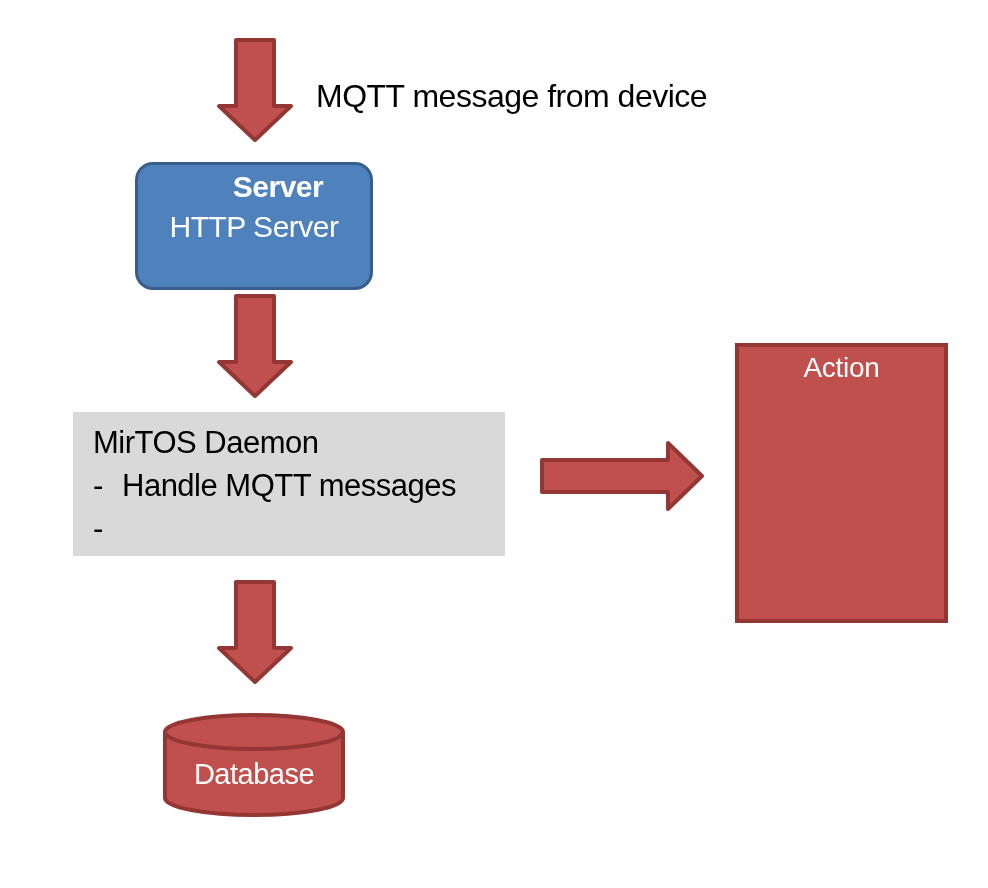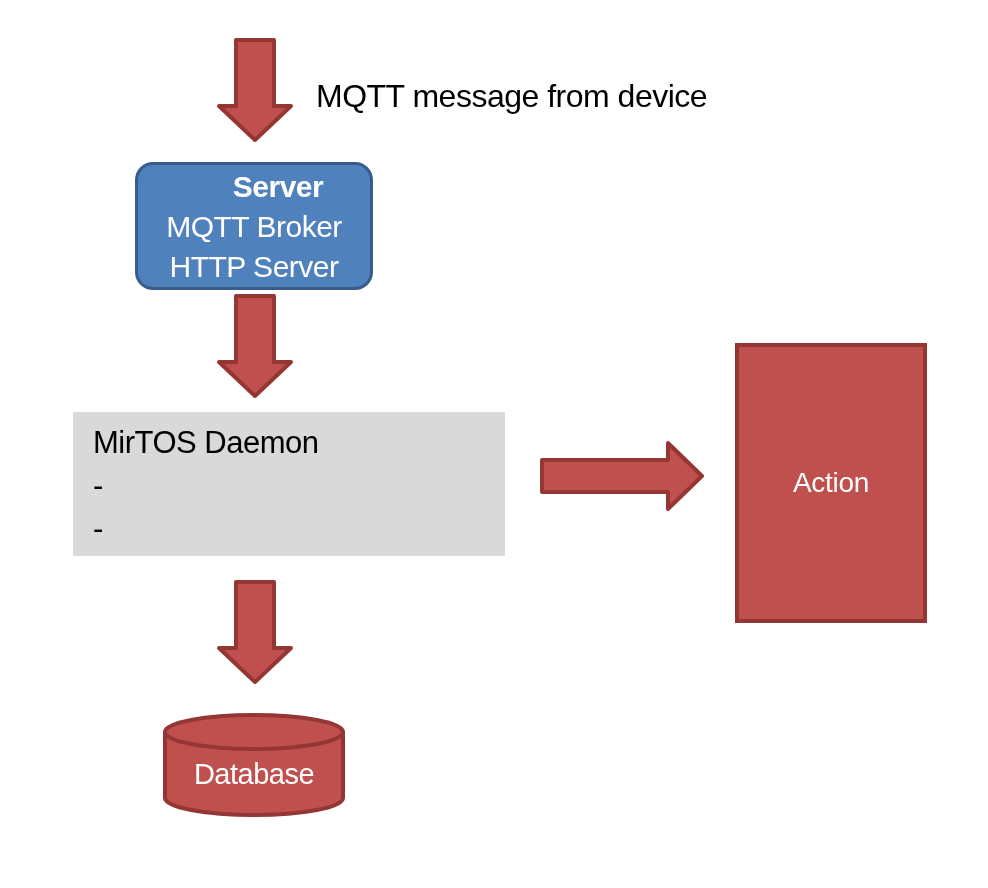--- a/index.html
+++ b/index.html
@@ -58,27 +58,27 @@
     letter-spacing: -0.5px;
     padding-top: 9px;
   }
   .daemon-title { padding-left: 20px; }
   .bullet { display: flex; }
   .bullet .marker { display: inline-block; padding-left: 20px; width: 29px; flex: none; }
   .bullet .btext { white-space: nowrap; }
 
   .action-box {
     left: 707px; top: 343px;
-    width: 192px; height: 280px;
+    width: 213px; height: 280px;
     box-sizing: border-box;
     background: var(--flow-red, #c0504d);
     border: 4px solid var(--flow-red-border, #943634);
     color: var(--text-white, #fff);
     display: flex;
-    flex-direction: column;
+    flex-direction: row;
     justify-content: center;
     text-align: center;
     font-size: 28px;
     line-height: 42px;
     letter-spacing: -0.3px;
   }
 
   .database-wrap { left: 133px; top: 711px; width: 186px; height: 108px; }
   .database-label {
     position: absolute;
@@ -96,32 +96,32 @@
 <div class="canvas">
 
   <svg class="abs" style="left:189px; top:38px;" width="76" height="104" viewBox="0 0 76 104" aria-hidden="true">
     <polygon class="flow-shape" points="19,2 57,2 57,68 74,68 38,102 2,68 19,68"></polygon>
   </svg>
 
   <div class="abs top-label">MQTT message from device</div>
 
   <div class="abs server-box">
     <div class="title">Server</div>
-    <div>MQTT Broker</div>
     <div>HTTP Server</div>
   </div>
 
   <svg class="abs" style="left:189px; top:294px;" width="76" height="104" viewBox="0 0 76 104" aria-hidden="true">
     <polygon class="flow-shape" points="19,2 57,2 57,68 74,68 38,102 2,68 19,68"></polygon>
   </svg>
 
   <div class="abs daemon-box">
     <div class="daemon-title">MirTOS Daemon</div>
     <div class="bullet">
       <span class="marker">-</span>
+      <span class="btext">Handle MQTT messages</span>
     </div>
     <div class="bullet">
       <span class="marker">-</span>
     </div>
   </div>
 
   <svg class="abs" style="left:512px; top:441px;" width="164" height="70" viewBox="0 0 164 70" aria-hidden="true">
     <polygon class="flow-shape" points="2,19 128,19 128,2 162,35 128,68 128,51 2,51"></polygon>
   </svg>
 

